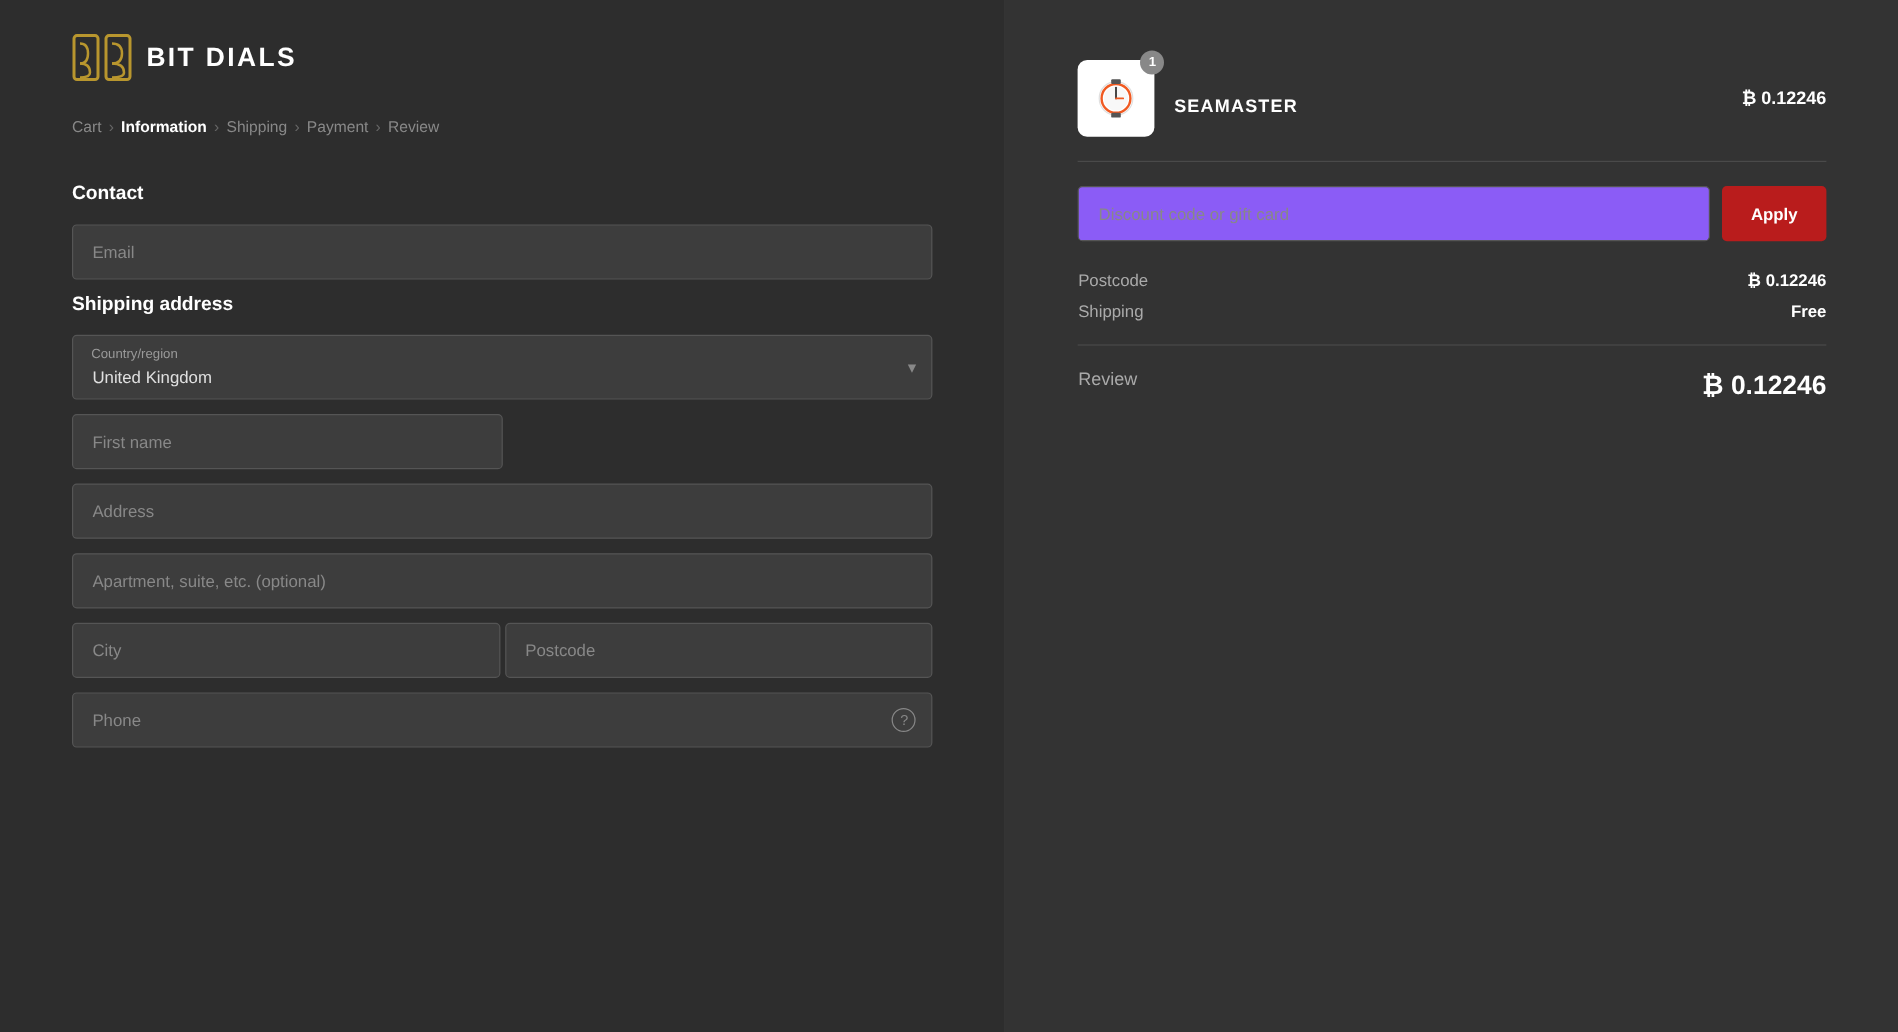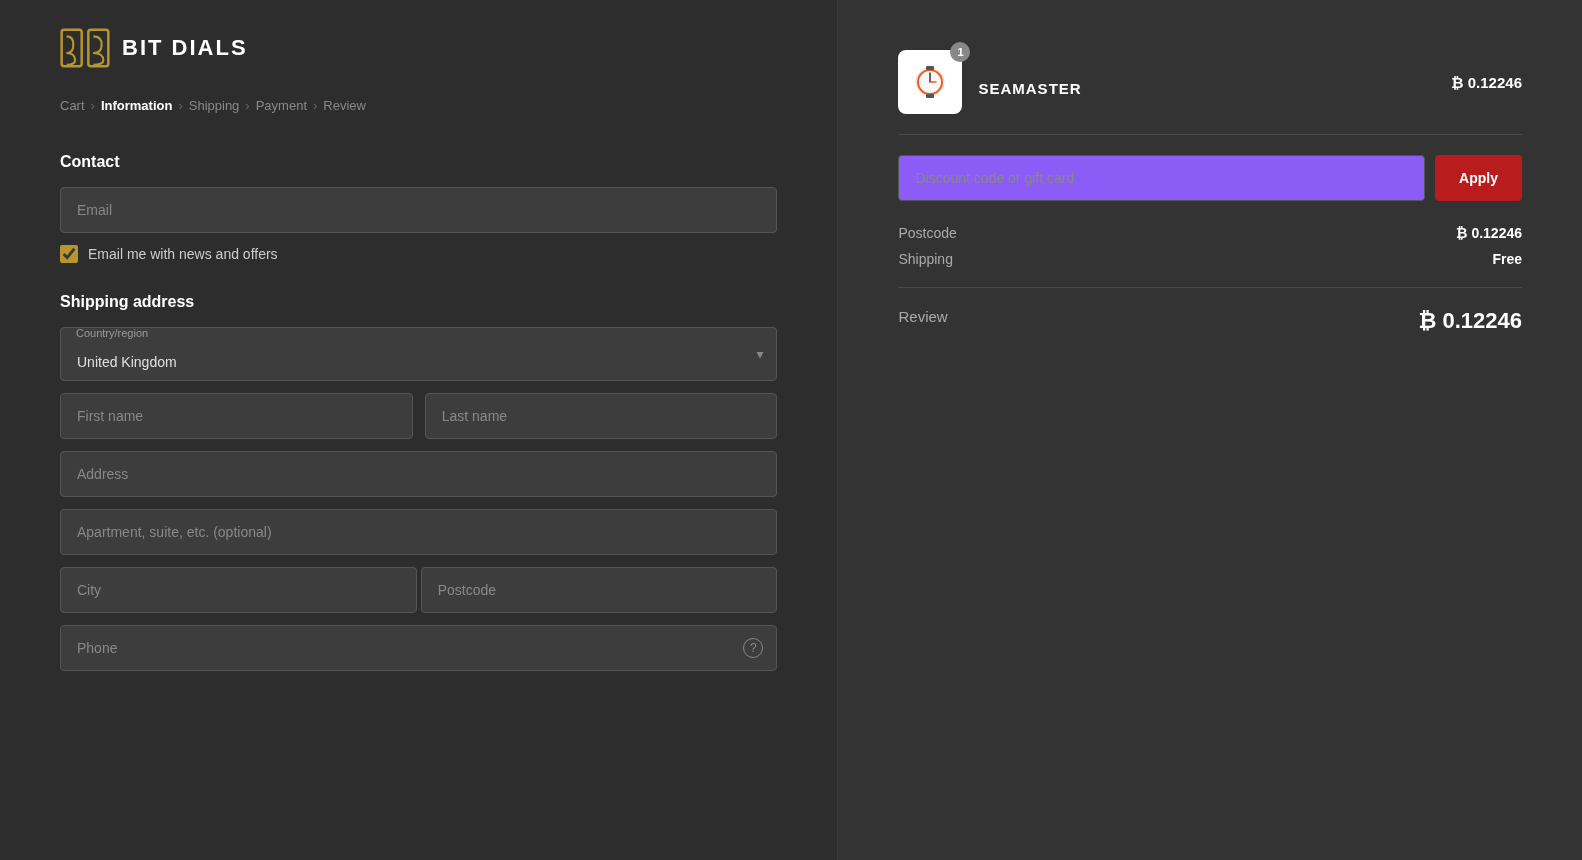--- a/index.html
+++ b/index.html
@@ -97,21 +97,21 @@
     .shipping-section { }
     
     .country-select-wrapper {
       position: relative;
       margin-bottom: 12px;
     }
     .country-label {
       font-size: 11px;
       color: #999;
       position: absolute;
-      top: 0;
+      top: 10px;
       left: 16px;
     }
     .country-select {
       width: 100%;
       background-color: #3d3d3d;
       border: 1px solid #555;
       border-radius: 4px;
       padding: 26px 40px 10px 16px;
       color: #e0e0e0;
       font-size: 14px;
@@ -295,43 +295,38 @@
     <a style="color:#888; text-decoration:none;">Payment</a>
     <span class="sep">›</span>
     <a style="color:#888; text-decoration:none;">Review</a>
   </nav>
 
   <div>
     <h2 class="section-title">Contact</h2>
     <div class="form-row">
       <input class="form-input" type="email" placeholder="Email" style="">
     </div>
-    <div class="checkbox-row">
-      <input type="checkbox" id="newsletter" checked="" style="">
-      <label for="newsletter">Email me with news and offers</label>
-    </div>
   </div>
 
   <div class="shipping-section">
     <h2 class="section-title">Shipping address</h2>
 
     <div class="country-select-wrapper">
       <span class="country-label">Country/region</span>
       <select class="country-select">
         <option>United Kingdom</option>
         <option>United States</option>
         <option>Germany</option>
         <option>France</option>
       </select>
       <span class="country-arrow">▾</span>
     </div>
 
     <div class="two-col">
       <input class="form-input" type="text" placeholder="First name" style="">
-      <input class="form-input" type="text" placeholder="Last name" style="">
     </div>
 
     <div class="form-row">
       <input class="form-input" type="text" placeholder="Address" style="">
     </div>
 
     <div class="form-row">
       <input class="form-input" type="text" placeholder="Apartment, suite, etc. (optional)" style="">
     </div>
 

